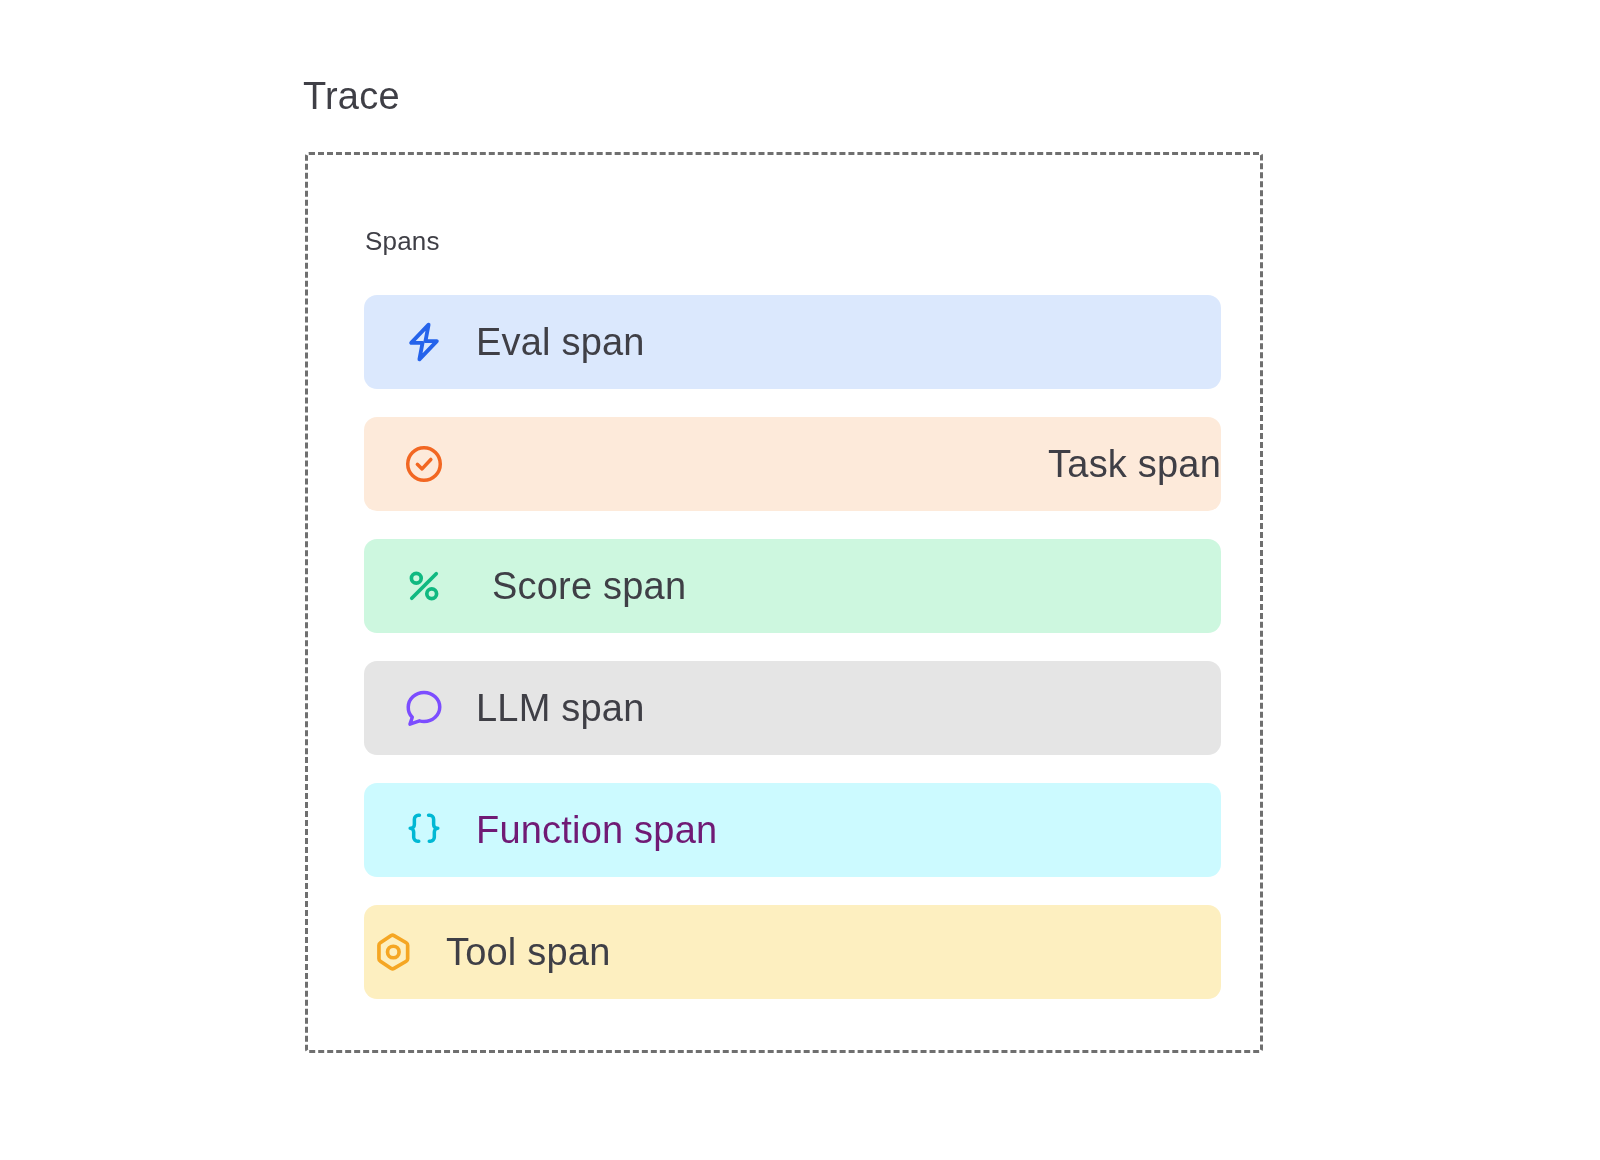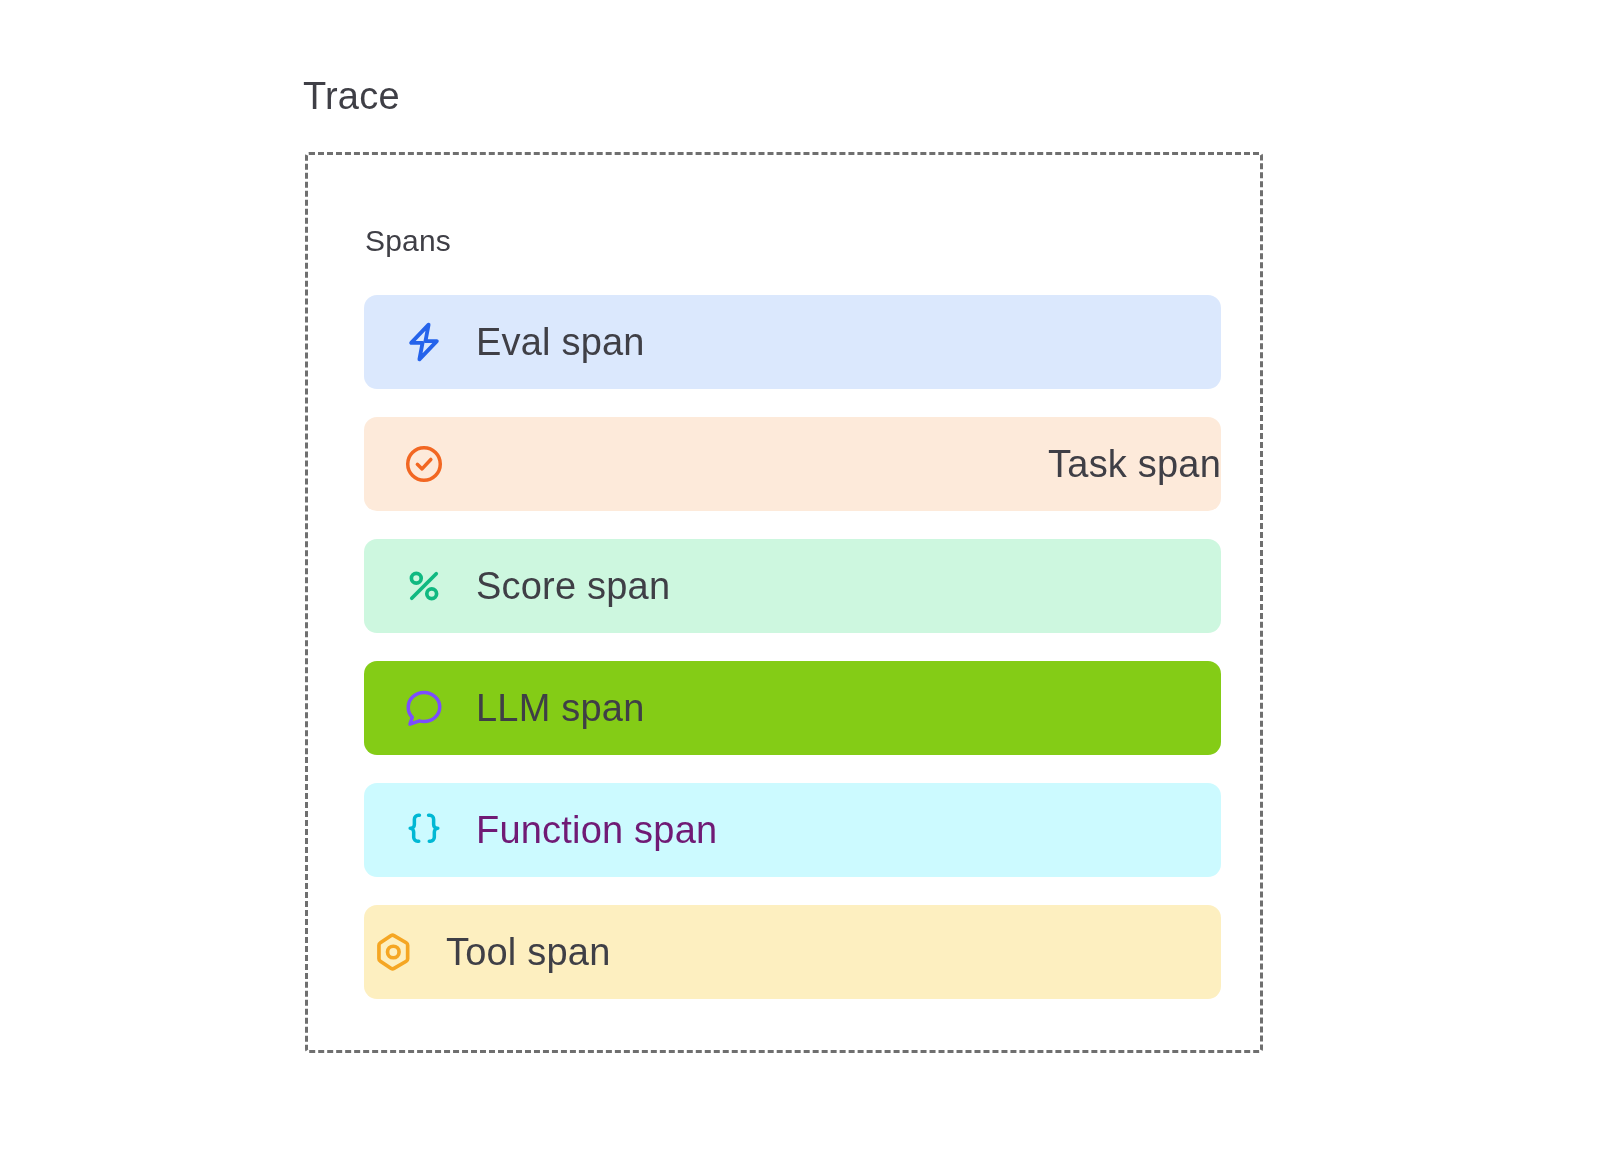--- a/index.html
+++ b/index.html
@@ -45,21 +45,21 @@
     border: 3px dashed #6f6f6f;
     border-radius: 4px;
     background: transparent;
   }
 
   
   .spans-label {
     position: absolute;
     left: 57px;
     top: 63px;
-    font-size: 30px;
+    font-size: 26px;
     line-height: 46px;
     color: #3f3f46;
     letter-spacing: 0.2px;
     white-space: nowrap;
   }
 
   
   .spans-list {
     position: absolute;
     left: 56px;
@@ -123,32 +123,32 @@
       <div class="span-row" style="background-color: rgb(253, 234, 218); justify-content: space-between;">
         <span class="span-icon" style="color: rgb(242, 103, 34);">
           <svg width="42" height="42" viewBox="0 0 24 24" fill="none" stroke="currentColor" stroke-width="2" stroke-linecap="round" stroke-linejoin="round">
             <circle cx="12" cy="12" r="9.3"></circle>
             <path d="M8.2 12.2 L10.9 14.8 L15.9 9.4"></path>
           </svg>
         </span>
         <span class="span-label" style="color: rgb(63, 63, 70);">Task span</span>
       </div>
 
-      <div class="span-row" style="background-color: rgb(205, 247, 223);">
+      <div class="span-row" style="background-color: rgb(205, 247, 223); gap: 16px;">
         <span class="span-icon" style="color: rgb(16, 185, 129);">
           <svg width="42" height="42" viewBox="0 0 24 24" fill="none" stroke="currentColor" stroke-width="2.1" stroke-linecap="round" stroke-linejoin="round">
             <line x1="19" y1="5" x2="5" y2="19"></line>
             <circle cx="7.6" cy="7.6" r="2.8"></circle>
             <circle cx="16.4" cy="16.4" r="2.8"></circle>
           </svg>
         </span>
         <span class="span-label" style="color: rgb(63, 63, 70);">Score span</span>
       </div>
 
-      <div class="span-row" style="background-color: #84cc16;">
+      <div class="span-row" style="background-color: #e5e5e5;">
         <span class="span-icon" style="color: rgb(124, 77, 255);">
           <svg width="42" height="42" viewBox="0 0 24 24" fill="none" stroke="currentColor" stroke-width="2" stroke-linecap="round" stroke-linejoin="round">
             <path d="M21 11.4c0 4.6-4 8.3-9 8.3a10 10 0 0 1-2.6-0.35L4 21.2l1.3-3.9A8 8 0 0 1 3 11.4C3 6.8 7 3.1 12 3.1s9 3.7 9 8.3z"></path>
           </svg>
         </span>
         <span class="span-label" style="color: rgb(63, 63, 70);">LLM span</span>
       </div>
 
       <div class="span-row" style="background-color: rgb(204, 250, 255);">
         <span class="span-icon" style="color: rgb(0, 184, 212);">

